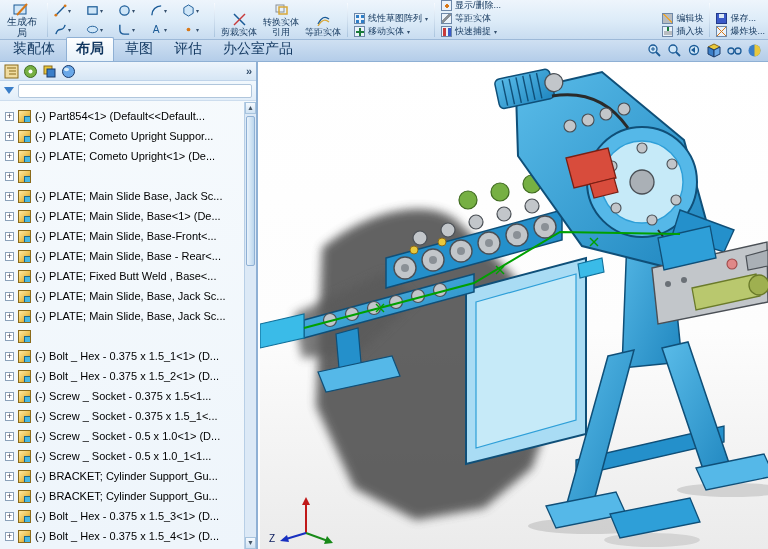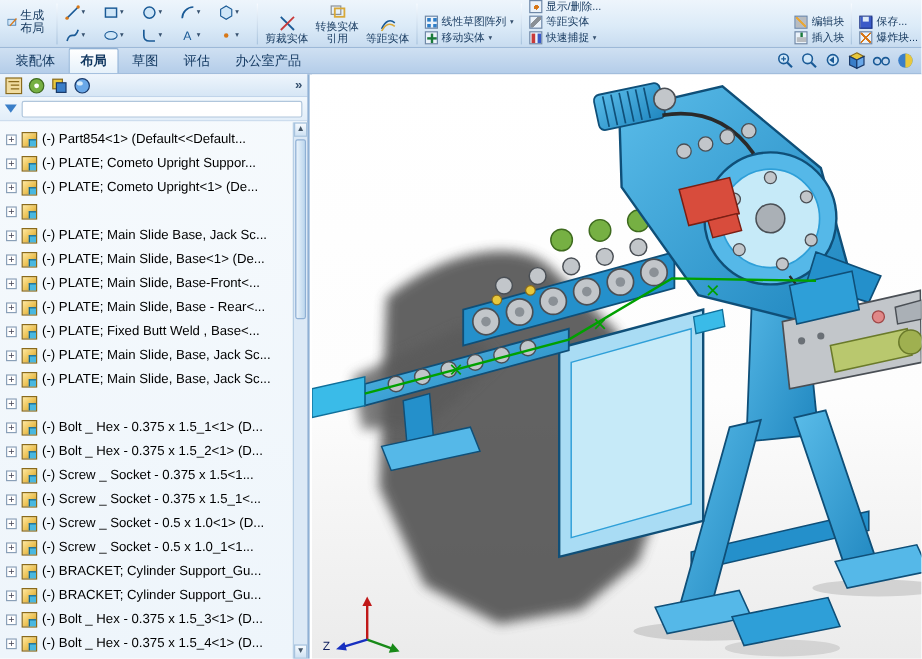--- a/index.html
+++ b/index.html
@@ -4,21 +4,21 @@
 <style>
   * { box-sizing:border-box; margin:0; padding:0; }
   html,body { width:768px; height:549px; overflow:hidden; }
   body { font-family:"Liberation Sans","DejaVu Sans",sans-serif; background:#fff; position:relative; }
 
   
   .ribbon { position:absolute; top:0; left:0; width:768px; height:40px;
     background:linear-gradient(180deg,#eef5fc 0%,#dcebf8 55%,#c8dcf0 100%);
     border-bottom:1px solid #9db9d8; display:flex; align-items:flex-end; overflow:hidden; }
   .rsep { width:1px; height:34px; background:linear-gradient(#f8fbff,#a9c4de); margin:0 3px; align-self:center; }
-  .big-btn { width:44px; height:40px; display:flex; flex-direction:row; align-items:center;
+  .big-btn { width:44px; height:40px; display:flex; flex-direction:column; align-items:center;
     justify-content:flex-end; font-size:10px; line-height:11px; color:#15385e; text-align:center;
     word-break:break-all; padding:0 6px 1px; cursor:default; }
   .tool-grid { display:grid; grid-template-columns:repeat(5,32px); grid-template-rows:19px 19px; align-items:center; }
   .tool-cell { display:flex; align-items:center; gap:1px; padding-left:3px; }
   .tool-cell svg { width:13px; height:13px; }
   .caret { font-size:6px; color:#35506e; }
   .tallbtn { width:42px; height:40px; display:flex; flex-direction:column; justify-content:flex-end;
     align-items:center; text-align:center; font-size:9px; line-height:10px; color:#15385e; padding-bottom:2px; }
   .tallbtn svg { width:15px; height:13px; margin-bottom:1px; }
   .stack { display:flex; flex-direction:column; justify-content:flex-end; height:40px; padding-bottom:1px; }
@@ -45,21 +45,21 @@
   .micon.i-save::after { content:""; position:absolute; left:2px; top:0; width:5px; height:4px; background:#dce9f6; }
   .micon.i-explode { background:
     linear-gradient(45deg,transparent 45%,#d87818 45%,#d87818 55%,transparent 55%),
     linear-gradient(-45deg,transparent 45%,#d87818 45%,#d87818 55%,transparent 55%),#eaf2fa; }
   .spacer { flex:1; }
 
   
   .tabbar { position:absolute; top:40px; left:0; width:768px; height:22px;
     background:linear-gradient(180deg,#cfe0f2,#b4cde9); border-bottom:1px solid #8fb0d4;
     display:flex; align-items:flex-end; padding-left:3px; }
-  .tab { font-size:11px; color:#10365f; padding:2px 9px 3px; margin-right:1px;
+  .tab { font-size:14px; color:#10365f; padding:2px 9px 3px; margin-right:1px;
     border:1px solid transparent; border-bottom:none; border-radius:2px 2px 0 0; }
   .tab.active { background:linear-gradient(180deg,#ffffff,#e6f1fa); border-color:#8fb0d4; font-weight:bold; }
   .hud { margin-left:auto; display:flex; align-items:center; gap:5px; padding:0 6px 3px 0; }
   .hud svg { width:15px; height:15px; }
 
   
   .left-panel { position:absolute; left:0; top:62px; width:258px; height:487px;
     background:linear-gradient(180deg,#f6fafd,#eef5fb); border-right:2px solid #8fb0d4; }
   .panel-toolbar { height:19px; background:linear-gradient(#eef5fc,#d6e6f5);
     border-bottom:1px solid #c0d4ea; display:flex; align-items:center; gap:4px; padding:0 4px; }

